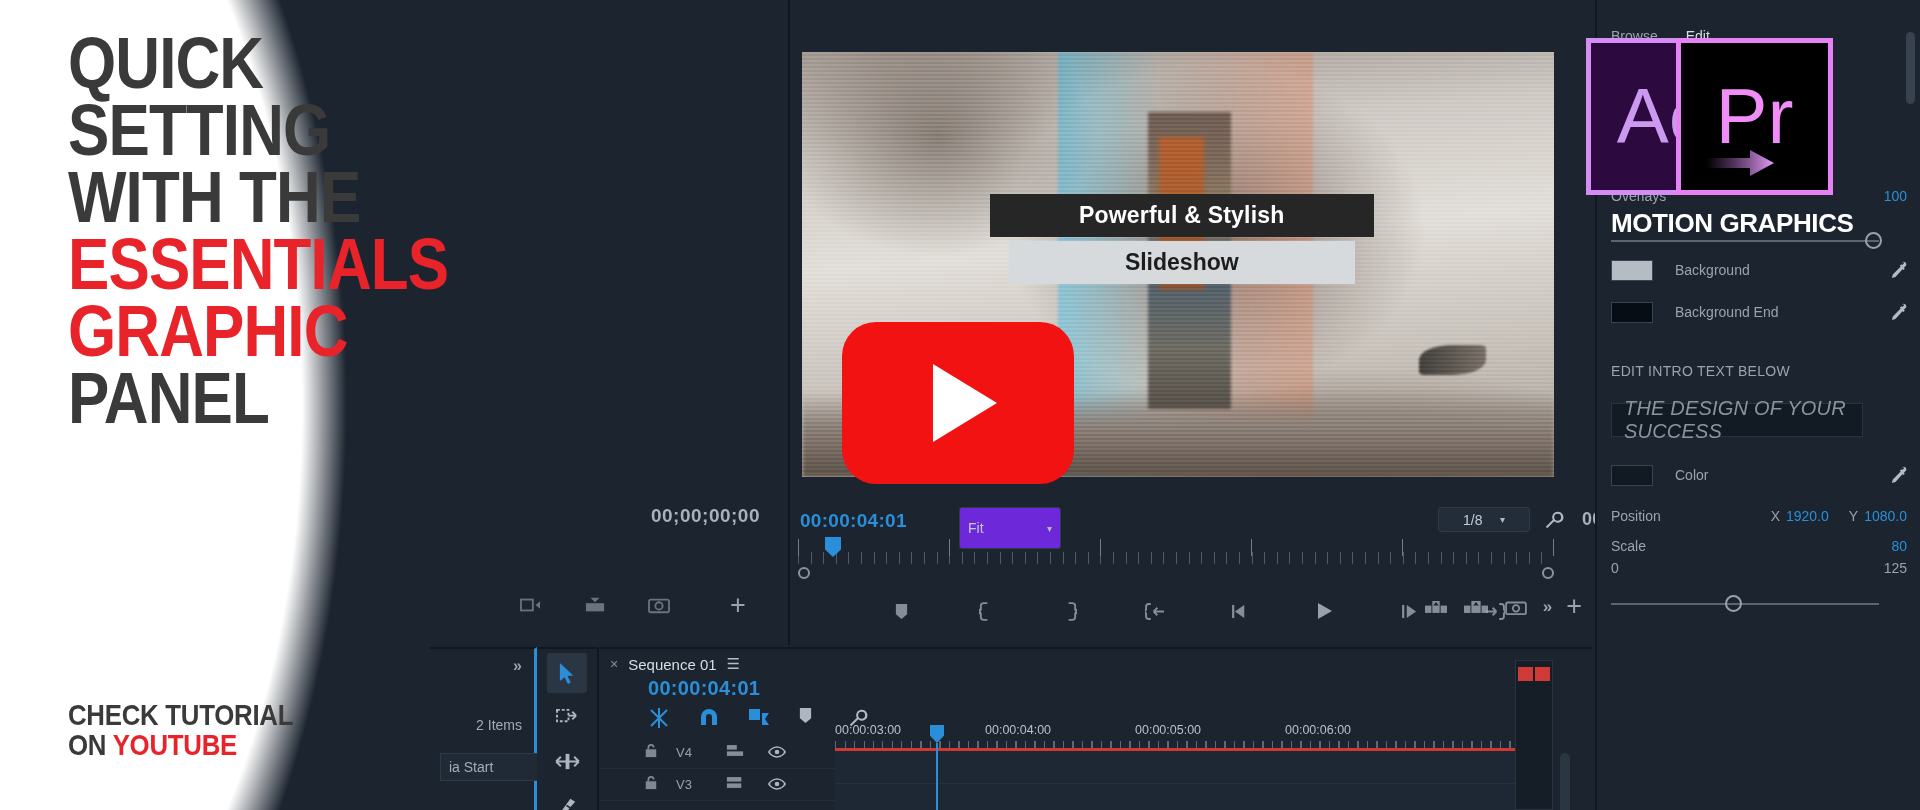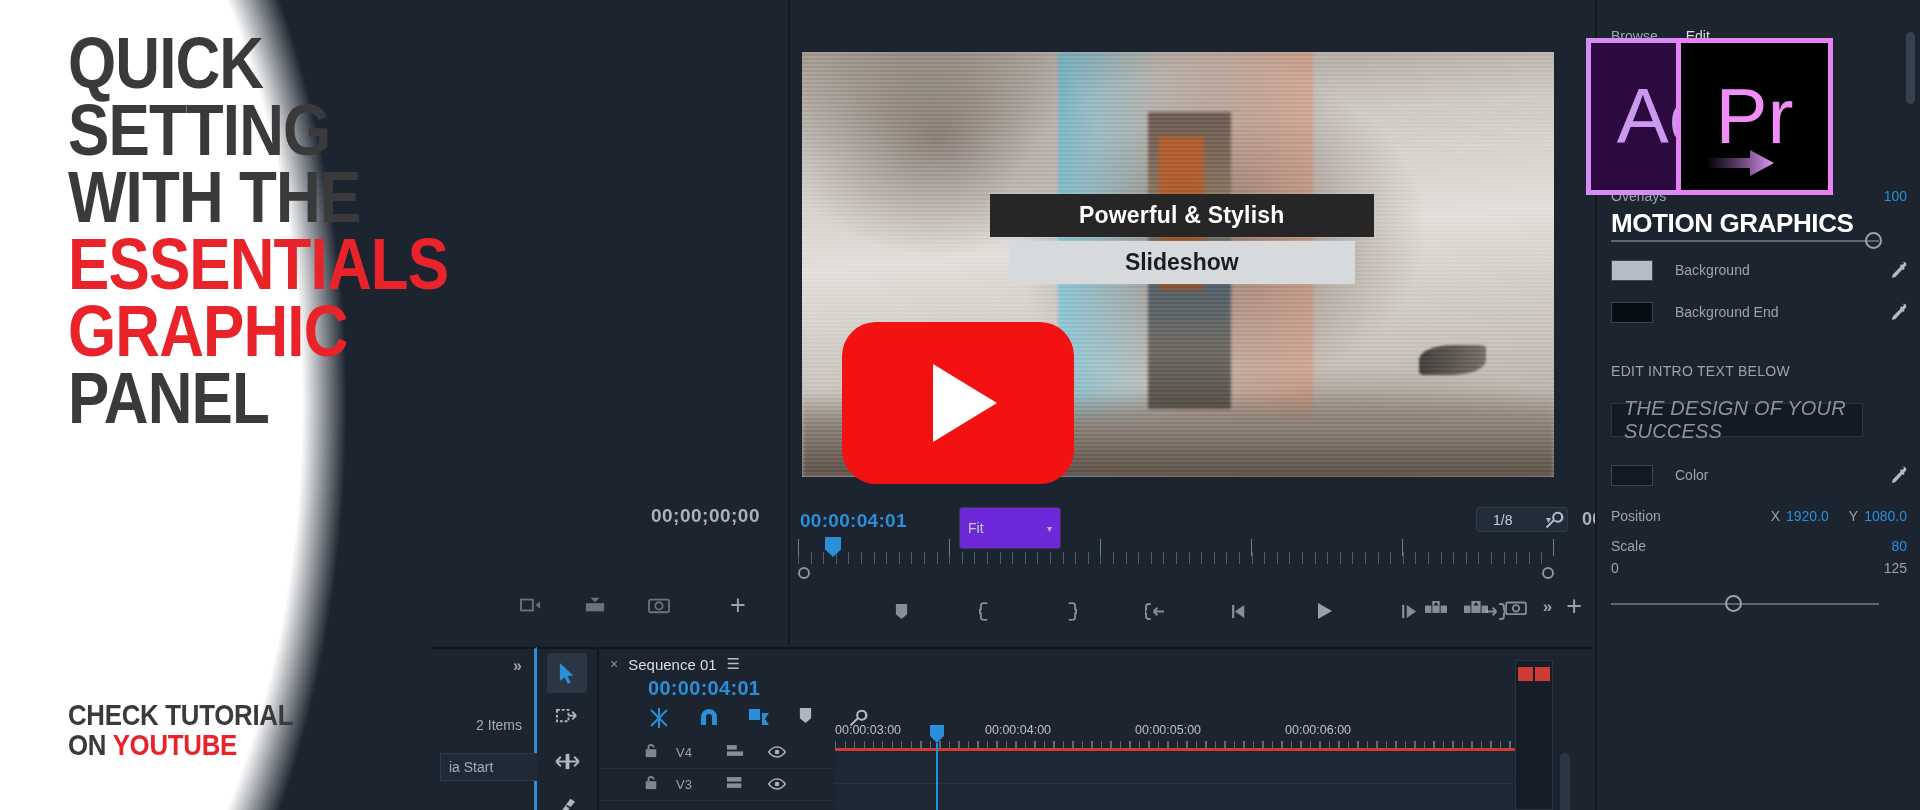--- a/index.html
+++ b/index.html
@@ -108,21 +108,21 @@
   .prog-tc-cur { position:absolute; left:8px; top:13px; color:#2a8fd8; font-size:19px; font-weight:bold; letter-spacing:.3px; }
   .sel-fit {
     position:absolute; left:167px; top:10px; width:102px; height:42px;
     background:#6d28d9; border:1px solid #2f3b49; border-radius:3px;
     display:flex; align-items:center; padding:0 8px; color:#c4ccd4; font-size:14px;
   }
   .sel-fit .chev { margin-left:auto; font-size:10px; color:#b2bbc4; }
   .sel-frac {
     position:absolute; left:646px; top:10px; width:92px; height:25px;
     background:#222d39; border:1px solid #2f3b49; border-radius:3px;
-    display:flex; align-items:center; padding:0 16px; color:#c4ccd4; font-size:14px;margin-left:38px;
+    display:flex; align-items:center; padding:0 24px; color:#c4ccd4; font-size:14px;
   }
   .sel-frac .chev { margin-left:auto; font-size:10px; color:#b2bbc4; }
   .wrench { position:absolute; left:752px; top:12px; width:20px; height:22px; }
   .prog-dur { position:absolute; left:790px; top:12px; color:#a9b2bb; font-size:18px; font-weight:600; letter-spacing:.3px; white-space:nowrap;}
   .ruler {
     position:absolute; left:6px; top:47px; width:756px; height:20px;
     background:
       repeating-linear-gradient(90deg, #4e5b68 0 1px, transparent 1px 12.6px);
     background-position:0 8px; background-size:auto 12px; background-repeat:repeat-x;
   }

